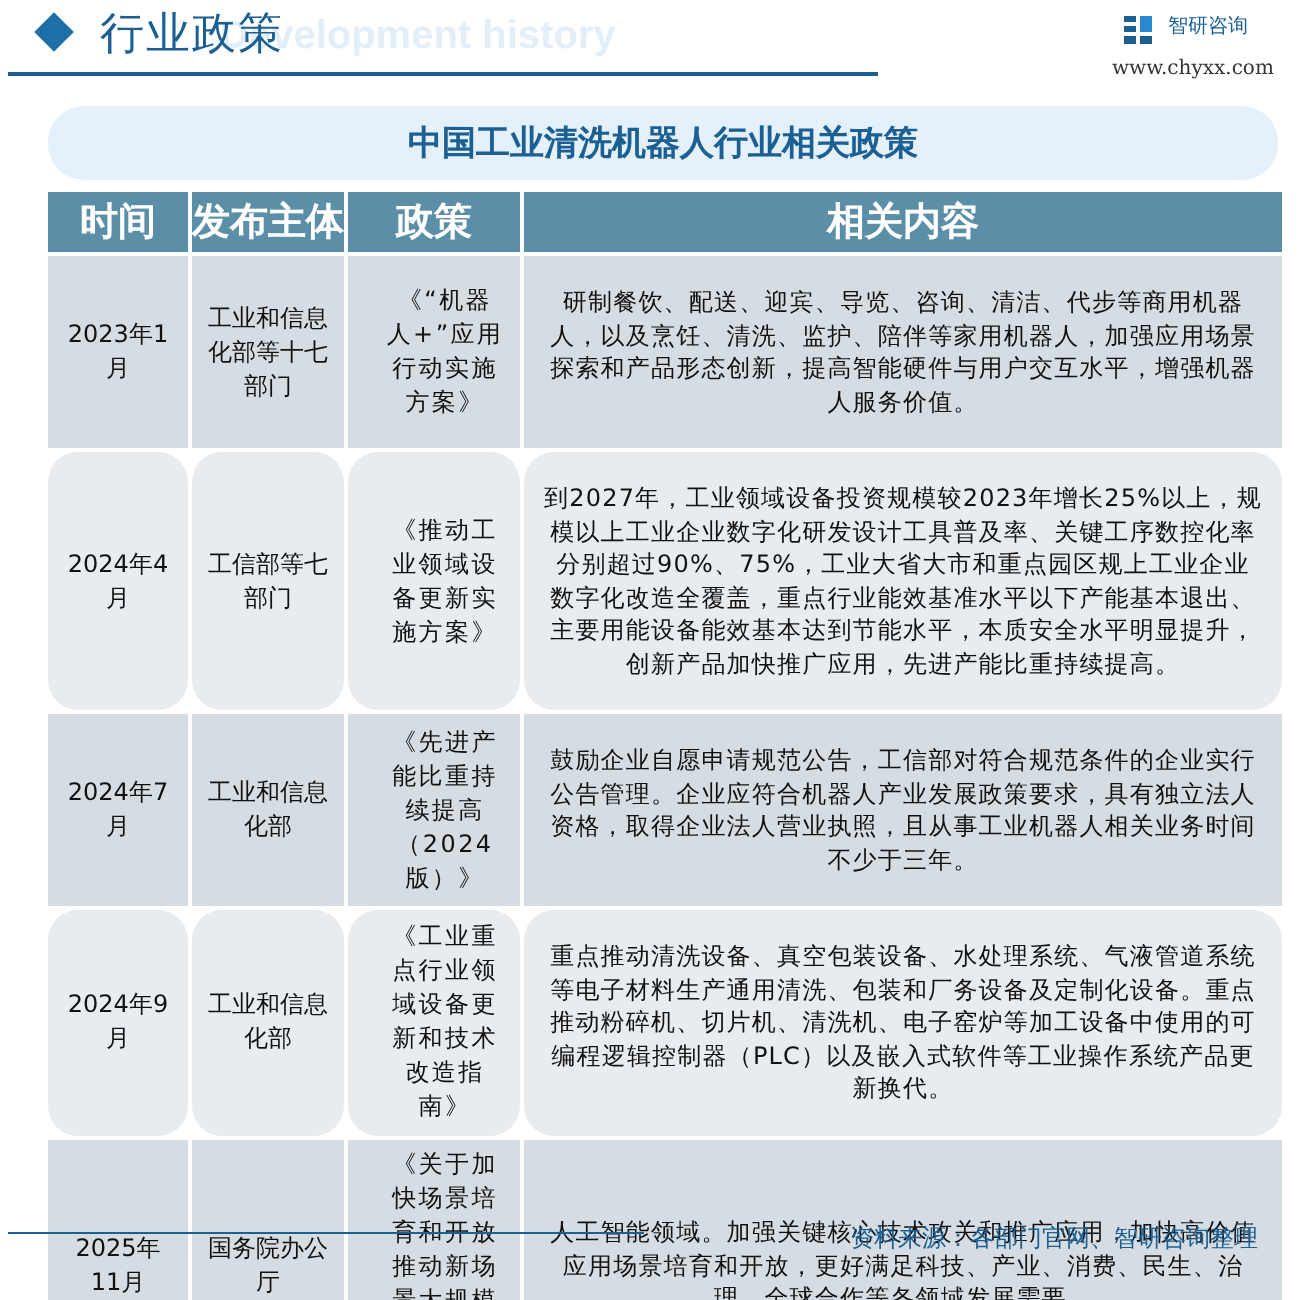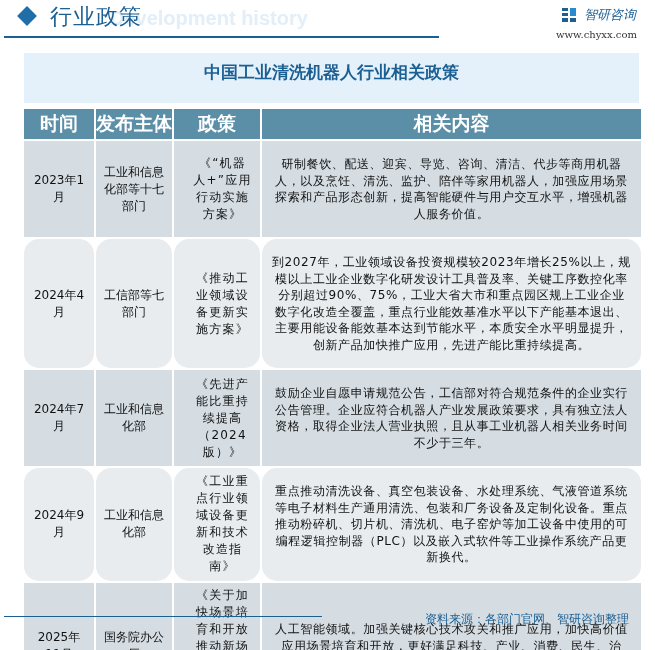--- a/index.html
+++ b/index.html
@@ -24,31 +24,32 @@
     }
     .header-line {
       position: absolute; left: 4px; top: 36px; width: 435px; height: 2px; background: #1b5f93;
     }
     .brand { position: absolute; left: 562px; top: 8px; }
     .brand-logo {
       position: absolute; left: 0; top: 0; width: 14px; height: 14px;
     }
     .brand-logo span { position: absolute; display: block; }
     .brand-name {
-      position: absolute; left: 22px; top: -2px; white-space: nowrap; font-size: 13px; color: #1b5f93; font-style: italic;
+      position: absolute; left: 22px; top: -2px; white-space: nowrap; font-size: 10px; color: #1b5f93;
     }
     .brand-url {
       position: absolute; left: 556px; top: 29px; font-size: 10px; color: #333;
       font-family: "DejaVu Serif", "Liberation Serif", serif; white-space: nowrap;
     }
     .table-wrap { position: absolute; left: 24px; top: 53px; width: 615px; }
     .table-title {
-      height: 50px; background: #e4f1fb; text-align: center; line-height: 38px;
+      height: 37px; background: #e4f1fb; text-align: center; line-height: 38px;
       font-size: 17px; font-weight: bold; color: #1b5f93;
       font-family: "DejaVu Serif", "Liberation Serif", serif;
+      border-radius: 18px;
     }
     table {
       border-collapse: separate; border-spacing: 2px; width: 619px; margin-left: -2px; margin-top: 4px;
       table-layout: fixed;
     }
     th {
       background: #5b8fa8; color: #fff; font-size: 19px; height: 30px; font-weight: bold;
       padding: 0;
     }
     td {

